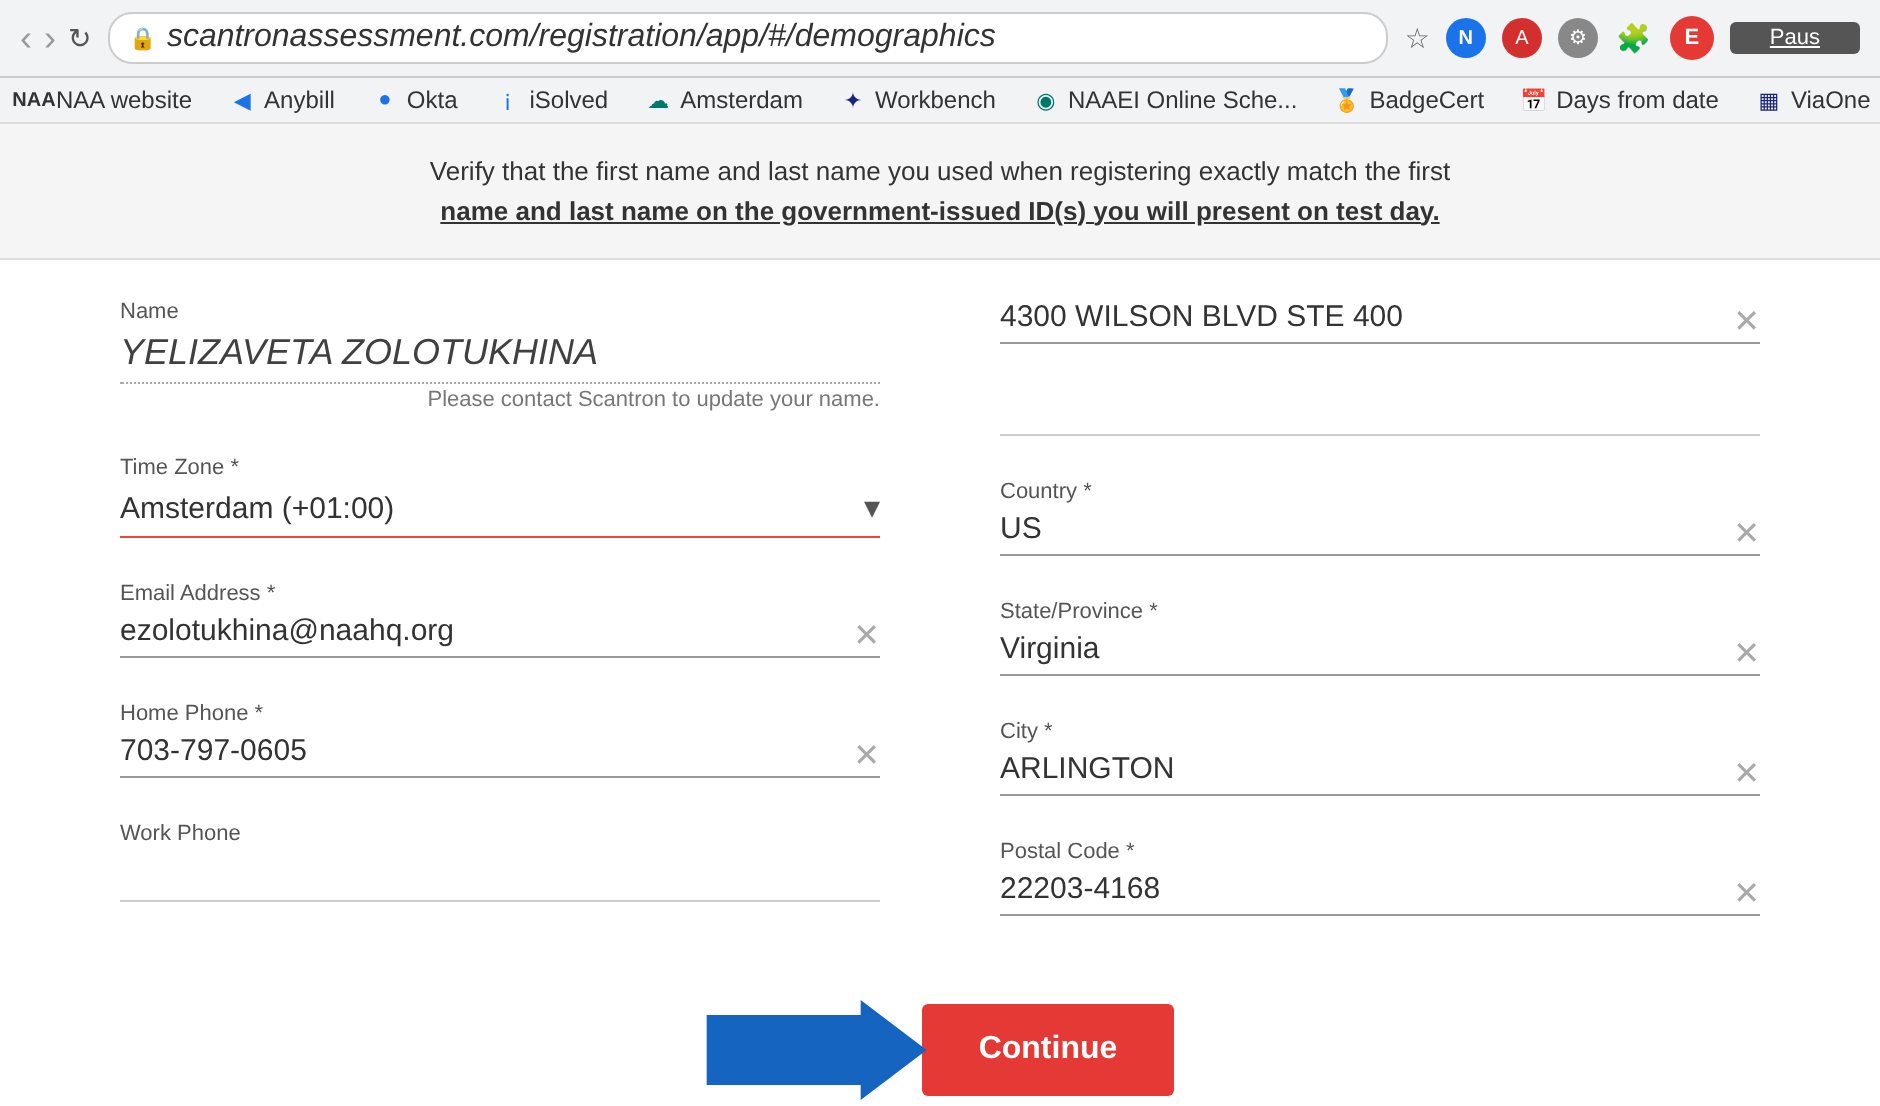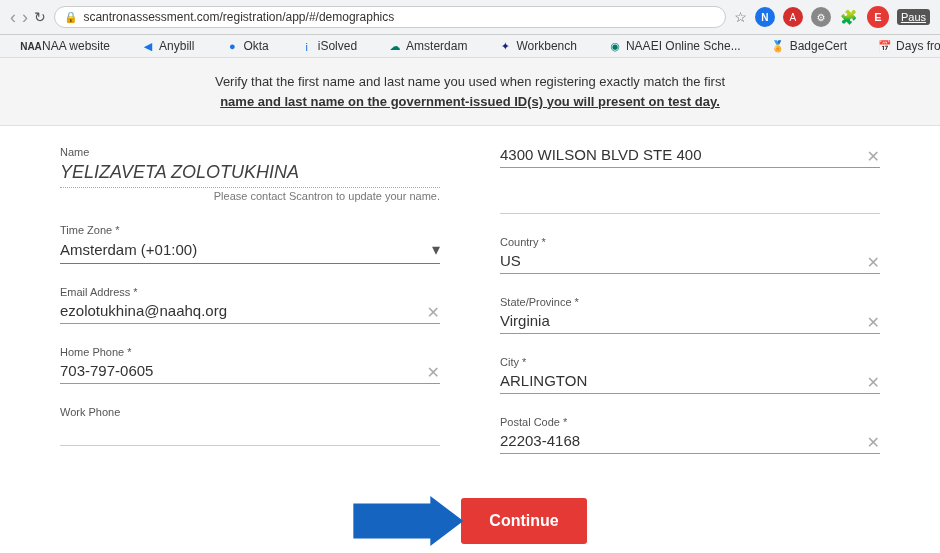--- a/index.html
+++ b/index.html
@@ -39,31 +39,31 @@
     .circle-red { background: #d32f2f; color: #fff; }
     .circle-gray { background: #888; color: #fff; }
     .avatar-btn {
       width: 22px; height: 22px; border-radius: 50%;
       background: #e53935; color: #fff;
       display: flex; align-items: center; justify-content: center;
       font-size: 11px; font-weight: bold;
     }
     .pause-btn {
       background: #555; color: #fff; border-radius: 3px;
-      padding: 2px 4px; font-size: 11px; text-decoration: underline;
+      padding: 2px 20px; font-size: 11px; text-decoration: underline;
     }
 
     
     .bookmarks-bar {
       background: #f1f3f4;
       border-bottom: 1px solid #ddd;
-      padding: 4px 24px;
-      display: flex;
-      align-items: center;
-      gap: 31px;
+      padding: 4px 10px;
+      display: flex;
+      align-items: center;
+      gap: 18px;
       font-size: 12px;
       color: #333;
     }
     .bookmark-item {
       display: flex; align-items: center; gap: 4px;
       cursor: pointer; white-space: nowrap;
     }
     .bm-icon {
       width: 14px; height: 14px;
       display: flex; align-items: center; justify-content: center;
@@ -222,21 +222,21 @@
 <body>
 
 <div class="browser-bar">
   <div class="browser-icons">
     <span style="color:#999;font-size:18px;">‹</span>
     <span style="color:#999;font-size:18px;">›</span>
     <span style="color:#555;font-size:14px;">↻</span>
   </div>
   <div class="url-bar">
     <span class="url-bar-lock">🔒</span>
-    <span style="font-size:12px;color:#333;">scantronassessment.com/registration/app/#/demographics</span>
+    <span style="font-size:16px;color:#333;font-style:italic;">scantronassessment.com/registration/app/#/demographics</span>
   </div>
   <span class="star-icon">☆</span>
   <div class="browser-icon-btn circle-blue" style="font-size:10px;font-weight:bold;">N</div>
   <div class="browser-icon-btn circle-red" style="font-size:10px;">A</div>
   <div class="browser-icon-btn circle-gray" style="font-size:10px;">⚙</div>
   <div class="browser-icon-btn" style="font-size:14px;color:#666;">🧩</div>
   <div class="avatar-btn">E</div>
   <div class="pause-btn">Paus</div>
 </div>
 

